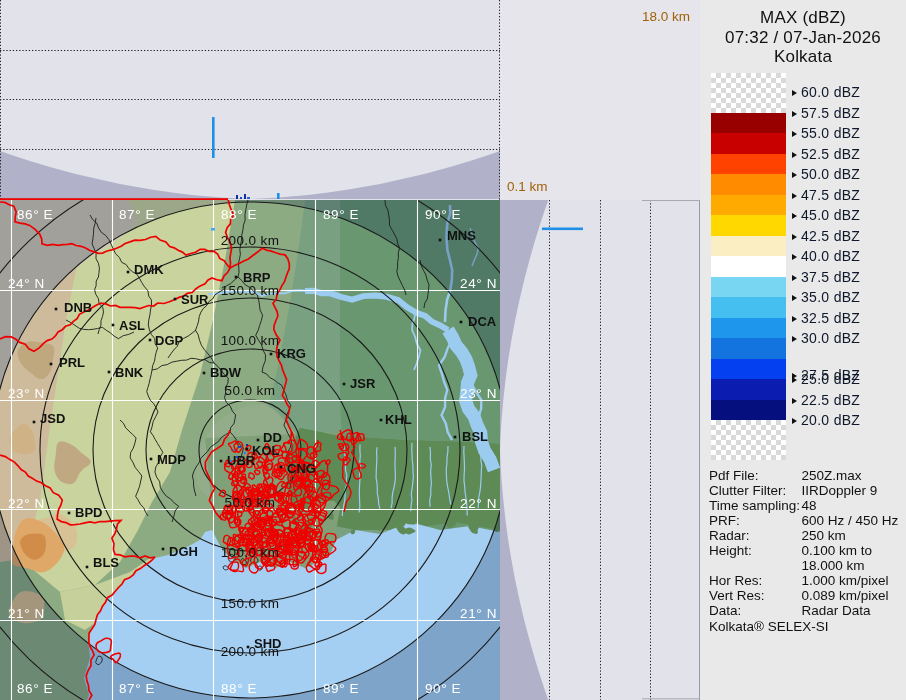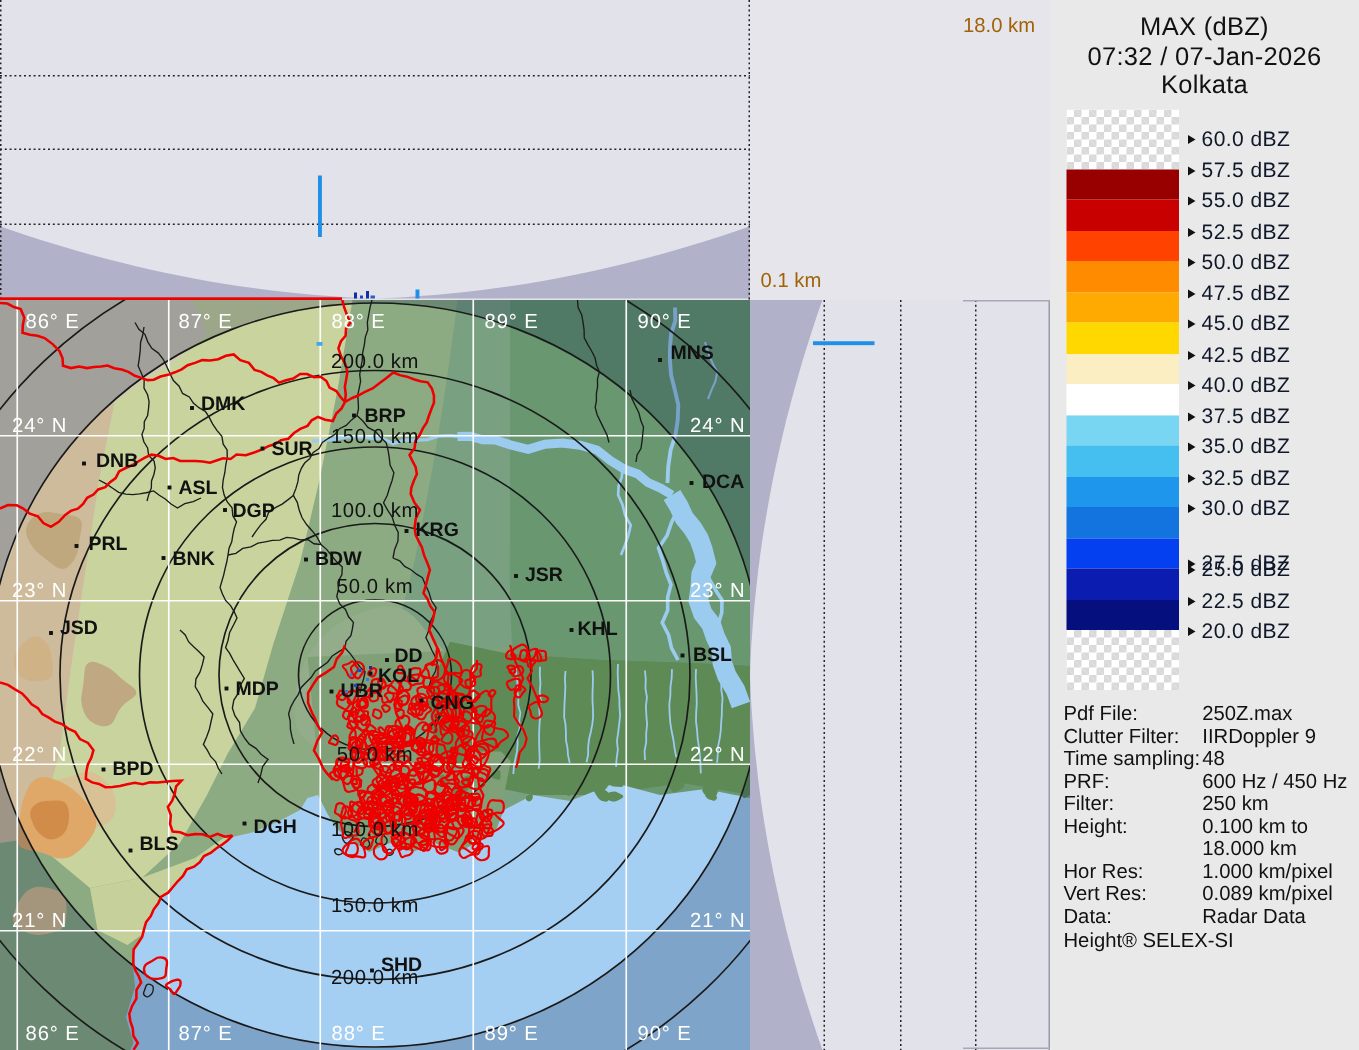--- a/index.html
+++ b/index.html
@@ -646,21 +646,21 @@
       </div>
       <div class="mrow" style="top:498px;">
         <span class="mk">Time sampling:</span>
         <span class="mv">48</span>
       </div>
       <div class="mrow" style="top:513px;">
         <span class="mk">PRF:</span>
         <span class="mv">600 Hz / 450 Hz</span>
       </div>
       <div class="mrow" style="top:528px;">
-        <span class="mk">Filter:</span>
+        <span class="mk">Radar:</span>
         <span class="mv">250 km</span>
       </div>
       <div class="mrow" style="top:543px;">
         <span class="mk">Height:</span>
         <span class="mv">0.100 km to</span>
       </div>
       <div class="mrow" style="top:558px;">
         <span class="mk"></span>
         <span class="mv">18.000 km</span>
       </div>
@@ -670,15 +670,15 @@
       </div>
       <div class="mrow" style="top:588px;">
         <span class="mk">Vert Res:</span>
         <span class="mv">0.089 km/pixel</span>
       </div>
       <div class="mrow" style="top:603px;">
         <span class="mk">Data:</span>
         <span class="mv">Radar Data</span>
       </div>
       <div class="mrow" style="top:619px;">
-        <span class="mk">Height® SELEX-SI</span>
+        <span class="mk">Kolkata® SELEX-SI</span>
       </div>
 </div>
 </div>
 </body></html>

